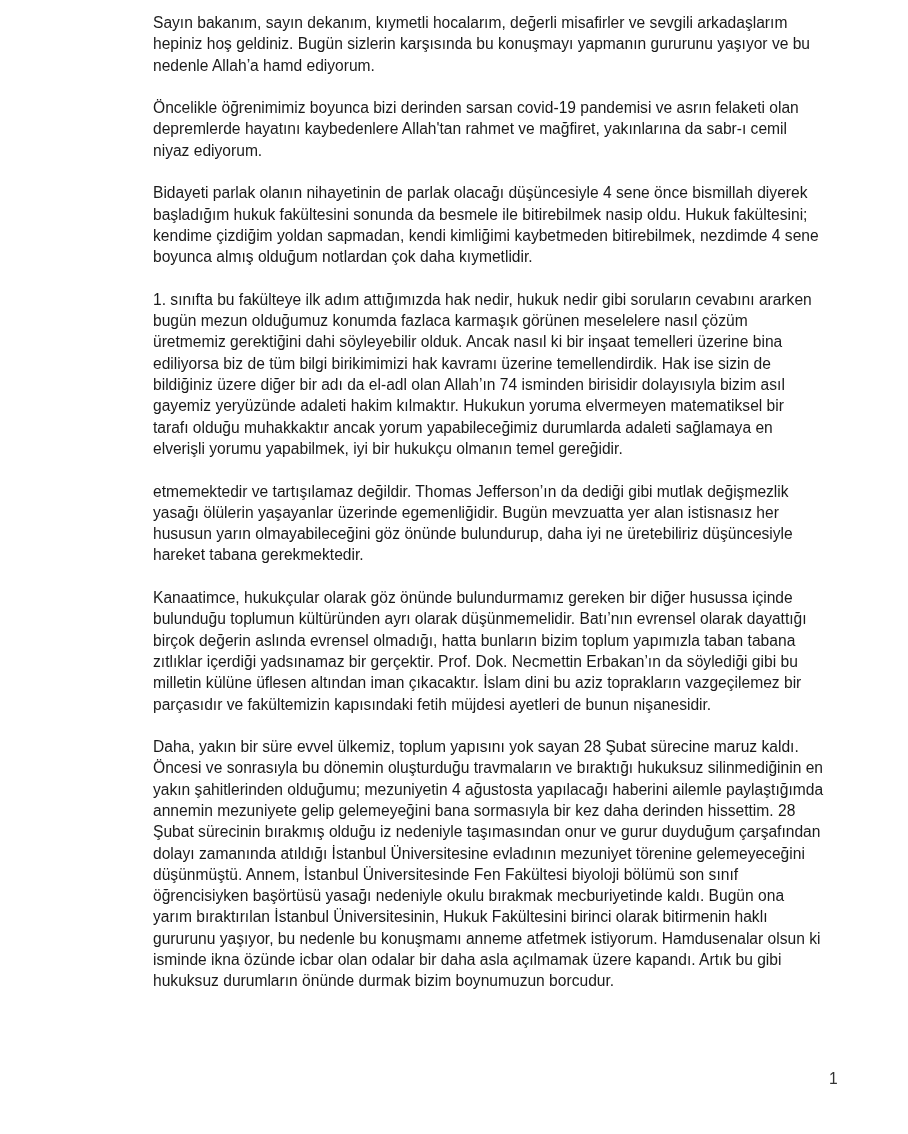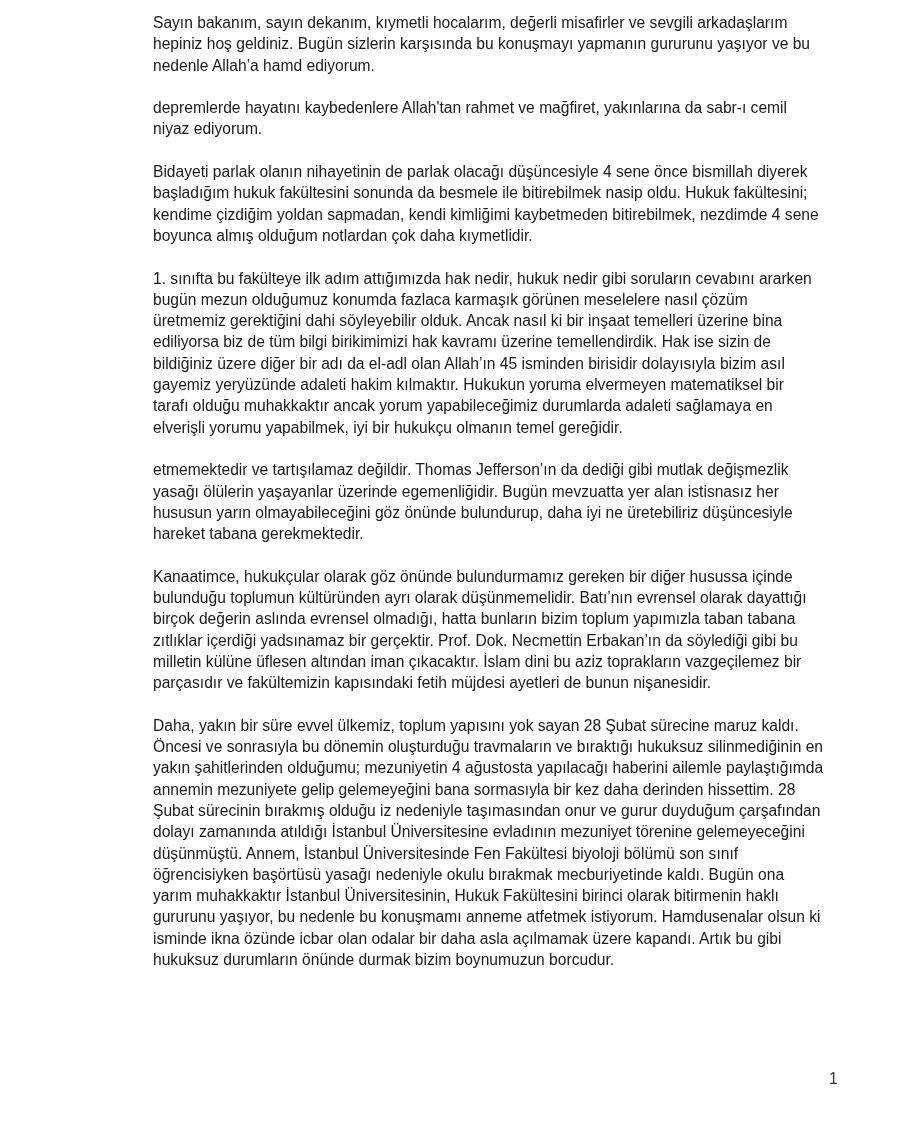--- a/index.html
+++ b/index.html
@@ -30,37 +30,38 @@
 <div class="page">
   <div class="content">
 
     <p class="para">
       <span class="line">Sayın bakanım, sayın dekanım, kıymetli hocalarım, değerli misafirler ve sevgili arkadaşlarım</span>
       <span class="line">hepiniz hoş geldiniz. Bugün sizlerin karşısında bu konuşmayı yapmanın gururunu yaşıyor ve bu</span>
       <span class="line">nedenle Allah’a hamd ediyorum.</span>
     </p>
 
     <p class="para">
+      <span class="line">Öncelikle öğrenimimiz boyunca bizi derinden sarsan covid-19 pandemisi ve asrın felaketi olan</span>
       <span class="line">depremlerde hayatını kaybedenlere Allah'tan rahmet ve mağfiret, yakınlarına da sabr-ı cemil</span>
       <span class="line">niyaz ediyorum.</span>
     </p>
 
     <p class="para">
       <span class="line">Bidayeti parlak olanın nihayetinin de parlak olacağı düşüncesiyle 4 sene önce bismillah diyerek</span>
       <span class="line">başladığım hukuk fakültesini sonunda da besmele ile bitirebilmek nasip oldu. Hukuk fakültesini;</span>
       <span class="line">kendime çizdiğim yoldan sapmadan, kendi kimliğimi kaybetmeden bitirebilmek, nezdimde 4 sene</span>
       <span class="line">boyunca almış olduğum notlardan çok daha kıymetlidir.</span>
     </p>
 
     <p class="para">
       <span class="line">1. sınıfta bu fakülteye ilk adım attığımızda hak nedir, hukuk nedir gibi soruların cevabını ararken</span>
       <span class="line">bugün mezun olduğumuz konumda fazlaca karmaşık görünen meselelere nasıl çözüm</span>
       <span class="line">üretmemiz gerektiğini dahi söyleyebilir olduk. Ancak nasıl ki bir inşaat temelleri üzerine bina</span>
       <span class="line">ediliyorsa biz de tüm bilgi birikimimizi hak kavramı üzerine temellendirdik. Hak ise sizin de</span>
-      <span class="line">bildiğiniz üzere diğer bir adı da el-adl olan Allah’ın 45 isminden birisidir dolayısıyla bizim asıl</span>
+      <span class="line">bildiğiniz üzere diğer bir adı da el-adl olan Allah’ın 74 isminden birisidir dolayısıyla bizim asıl</span>
       <span class="line">gayemiz yeryüzünde adaleti hakim kılmaktır. Hukukun yoruma elvermeyen matematiksel bir</span>
       <span class="line">tarafı olduğu muhakkaktır ancak yorum yapabileceğimiz durumlarda adaleti sağlamaya en</span>
       <span class="line">elverişli yorumu yapabilmek, iyi bir hukukçu olmanın temel gereğidir.</span>
     </p>
 
     <p class="para">
       <span class="line">etmemektedir ve tartışılamaz değildir. Thomas Jefferson’ın da dediği gibi mutlak değişmezlik</span>
       <span class="line">yasağı ölülerin yaşayanlar üzerinde egemenliğidir. Bugün mevzuatta yer alan istisnasız her</span>
       <span class="line">hususun yarın olmayabileceğini göz önünde bulundurup, daha iyi ne üretebiliriz düşüncesiyle</span>
       <span class="line">hareket tabana gerekmektedir.</span>
@@ -77,21 +78,21 @@
 
     <p class="para">
       <span class="line">Daha, yakın bir süre evvel ülkemiz, toplum yapısını yok sayan 28 Şubat sürecine maruz kaldı.</span>
       <span class="line">Öncesi ve sonrasıyla bu dönemin oluşturduğu travmaların ve bıraktığı hukuksuz silinmediğinin en</span>
       <span class="line">yakın şahitlerinden olduğumu; mezuniyetin 4 ağustosta yapılacağı haberini ailemle paylaştığımda</span>
       <span class="line">annemin mezuniyete gelip gelemeyeğini bana sormasıyla bir kez daha derinden hissettim. 28</span>
       <span class="line">Şubat sürecinin bırakmış olduğu iz nedeniyle taşımasından onur ve gurur duyduğum çarşafından</span>
       <span class="line">dolayı zamanında atıldığı İstanbul Üniversitesine evladının mezuniyet törenine gelemeyeceğini</span>
       <span class="line">düşünmüştü. Annem, İstanbul Üniversitesinde Fen Fakültesi biyoloji bölümü son sınıf</span>
       <span class="line">öğrencisiyken başörtüsü yasağı nedeniyle okulu bırakmak mecburiyetinde kaldı. Bugün ona</span>
-      <span class="line">yarım muhakkaktır İstanbul Üniversitesinin, Hukuk Fakültesini birinci olarak bitirmenin haklı</span>
+      <span class="line">yarım bıraktırılan İstanbul Üniversitesinin, Hukuk Fakültesini birinci olarak bitirmenin haklı</span>
       <span class="line">gururunu yaşıyor, bu nedenle bu konuşmamı anneme atfetmek istiyorum. Hamdusenalar olsun ki</span>
       <span class="line">isminde ikna özünde icbar olan odalar bir daha asla açılmamak üzere kapandı. Artık bu gibi</span>
       <span class="line">hukuksuz durumların önünde durmak bizim boynumuzun borcudur.</span>
     </p>
 
   </div>
   <div class="page-number">1</div>
 </div>
 
 </body></html>

